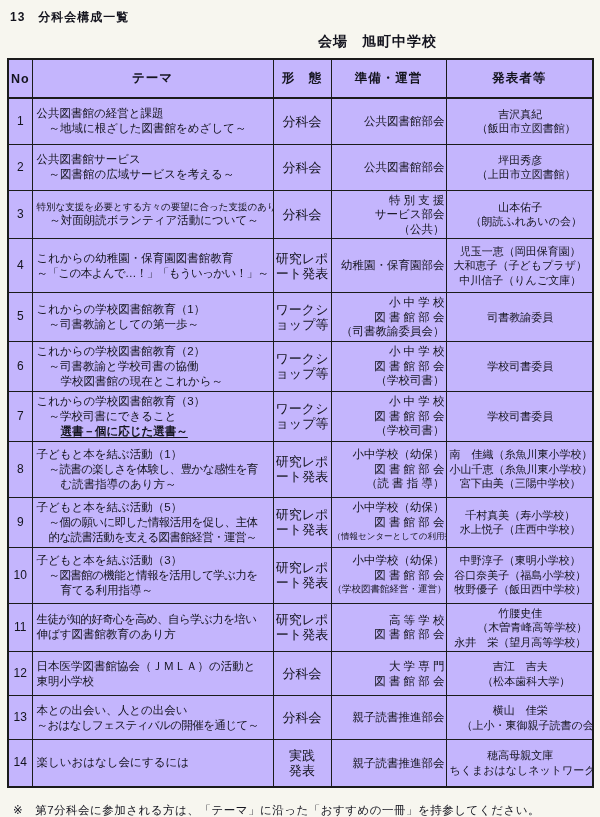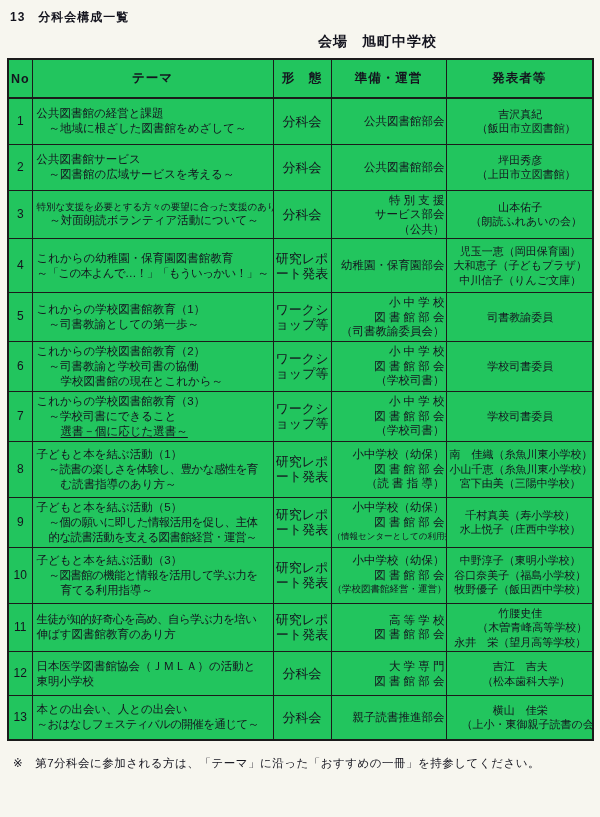--- a/index.html
+++ b/index.html
@@ -15,21 +15,21 @@
     padding:9px 0 0 10px;letter-spacing:1px;
   }
   .venue-line{
     font-size:14px;font-weight:bold;
     margin:7px 0 0 318px;letter-spacing:1px;
   }
   .venue-name{margin-left:14px;}
   table.subcommittee{
     border-collapse:collapse;table-layout:fixed;
     margin:7px 0 0 7px;width:585px;
-    background:#22c55e;
+    background:#c4b5fd;
     border:2.5px solid #1b1b1b;
   }
   th,td{
     border:1.5px solid #1b1b1b;
     vertical-align:middle;
     padding:2px 1px;
     overflow:hidden;
   }
   thead th{
     height:33px;font-size:12.5px;font-weight:bold;
@@ -43,21 +43,21 @@
   .col-presenters{font-size:11px;text-align:center;padding-left:3px;}
   .line{white-space:nowrap;line-height:15px;}
   .col-management .line{line-height:14.5px;}
   .col-presenters .line{line-height:14.5px;}
   .indent{padding-left:12px;}
   .indent2{padding-left:24px;}
   .center{text-align:center;}
   .small{font-size:9.5px;line-height:12px;}
   .small2{font-size:8.5px;line-height:11px;}
   .tight{letter-spacing:-0.6px;}
-  .ul{text-decoration:underline;text-underline-offset:2px;}
+  .ul{text-decoration:underline;text-underline-offset:2px;font-weight:bold;}
   .footnote{
     font-size:11.5px;margin:15px 0 0 13px;letter-spacing:0.5px;
   }
 </style>
 </head>
 <body>
 
 <div class="doc-title">13　分科会構成一覧</div>
 
 <div class="venue-line">
@@ -352,16 +352,35 @@
           <div class="line">分科会</div>
         </td>
         <td class="col-management">
           <div class="line">親子読書推進部会</div>
         </td>
         <td class="col-presenters">
           <div class="line">横山　佳栄</div>
           <div class="line indent">（上小・東御親子読書の会）</div>
         </td>
       </tr>
+      <tr style="height: 47px;">
+        <td class="col-no">
+          <div class="line">14</div>
+        </td>
+        <td class="col-theme">
+          <div class="line">楽しいおはなし会にするには</div>
+        </td>
+        <td class="col-format">
+          <div class="line">実践</div>
+          <div class="line">発表</div>
+        </td>
+        <td class="col-management">
+          <div class="line">親子読書推進部会</div>
+        </td>
+        <td class="col-presenters">
+          <div class="line">穂高母親文庫</div>
+          <div class="line">ちくまおはなしネットワーク</div>
+        </td>
+      </tr>
     </tbody>
 </table>
 
 <div class="footnote">※　第7分科会に参加される方は、「テーマ」に沿った「おすすめの一冊」を持参してください。</div>
 
 </body></html>

